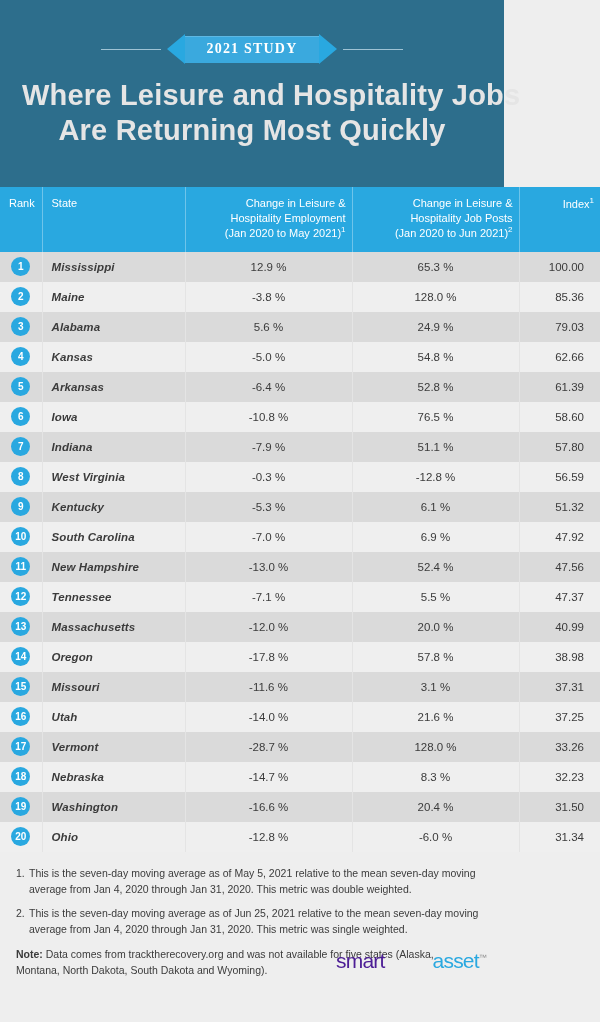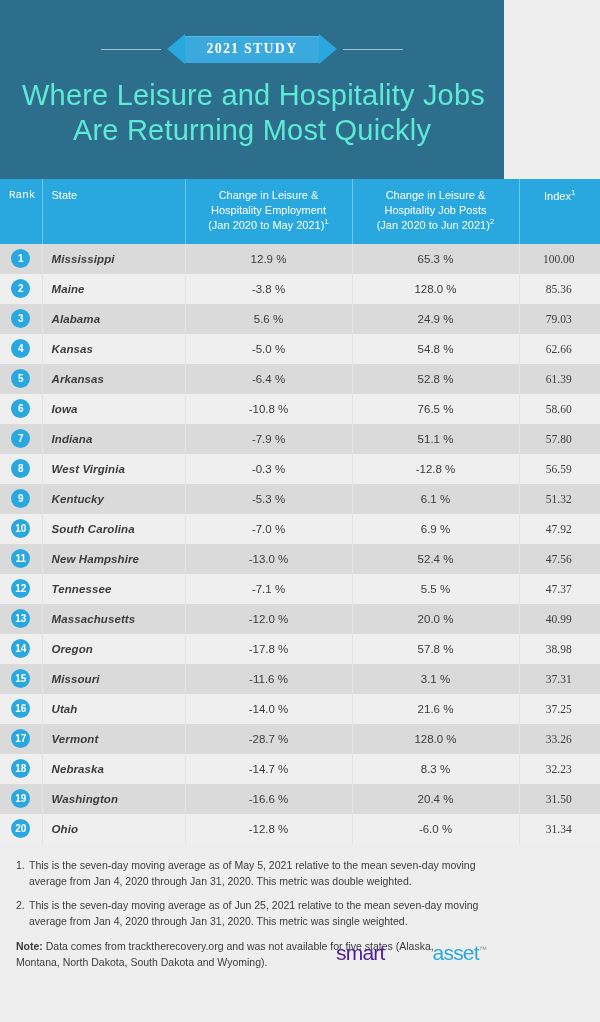--- a/index.html
+++ b/index.html
@@ -62,26 +62,26 @@
     font-family: "Liberation Serif", serif;
     font-weight: bold;
     font-size: 14px;
     letter-spacing: 1.2px;
     padding: 5px 22px 6px 22px;
     position: relative;
     z-index: 2;
     box-shadow: inset 0 1px 0 rgba(255,255,255,0.18);
   }
   .hero-title {
-    color: #5eead4;
+    color: #e5e5e5;
     font-size: 29px;
     line-height: 1.22;
-    font-weight: 400;
+    font-weight: 700;
     letter-spacing: 0.2px;
-    margin: 14px 22px 8px 22px;
+    margin: 14px 22px 16px 22px;
   }
   .hero-title div { white-space: nowrap; }
 
   
   .table {
     width: 100%;
     border-collapse: collapse;
     table-layout: fixed;
   }
   .table col.c-rank  { width: 42px; }
@@ -93,23 +93,23 @@
   thead th {
     background: #29a8e0;
     color: #ffffff;
     font-size: 11px;
     font-weight: normal;
     line-height: 1.35;
     padding: 9px 6px 11px 6px;
     vertical-align: top;
     border-left: 1px solid #6ec4ea;
   }
-  thead th.first { border-left: none; font-family: Liberation Mono, monospace; }
+  thead th.first { border-left: none; }
   thead th.th-left { text-align: left; padding-left: 9px; }
-  thead th.th-center { text-align: center; }
+  thead th.th-center { text-align: right; }
   thead th sup { font-size: 8px; }
 
   tbody td {
     font-size: 11.5px;
     color: #3b3b3b;
     height: 30px;
     padding: 0 6px;
     border-left: 1px solid #e4e4e4;
   }
   tbody tr.odd td { background: #dadada; }
@@ -121,23 +121,22 @@
   }
   tbody td.cell-state {
     font-weight: bold;
     text-align: left;
     padding-left: 9px;
     letter-spacing: 0.1px;
     font-style: italic;
   }
   tbody td.cell-num { text-align: center; }
   tbody td.cell-index {
-    text-align: center;
-    padding-right: 8px;
-    font-family: Liberation Serif, serif;
+    text-align: right;
+    padding-right: 16px;
   }
   .badge {
     display: inline-block;
     width: 19px;
     height: 19px;
     line-height: 19px;
     border-radius: 50%;
     background: #29a8e0;
     color: #ffffff;
     font-size: 10px;

